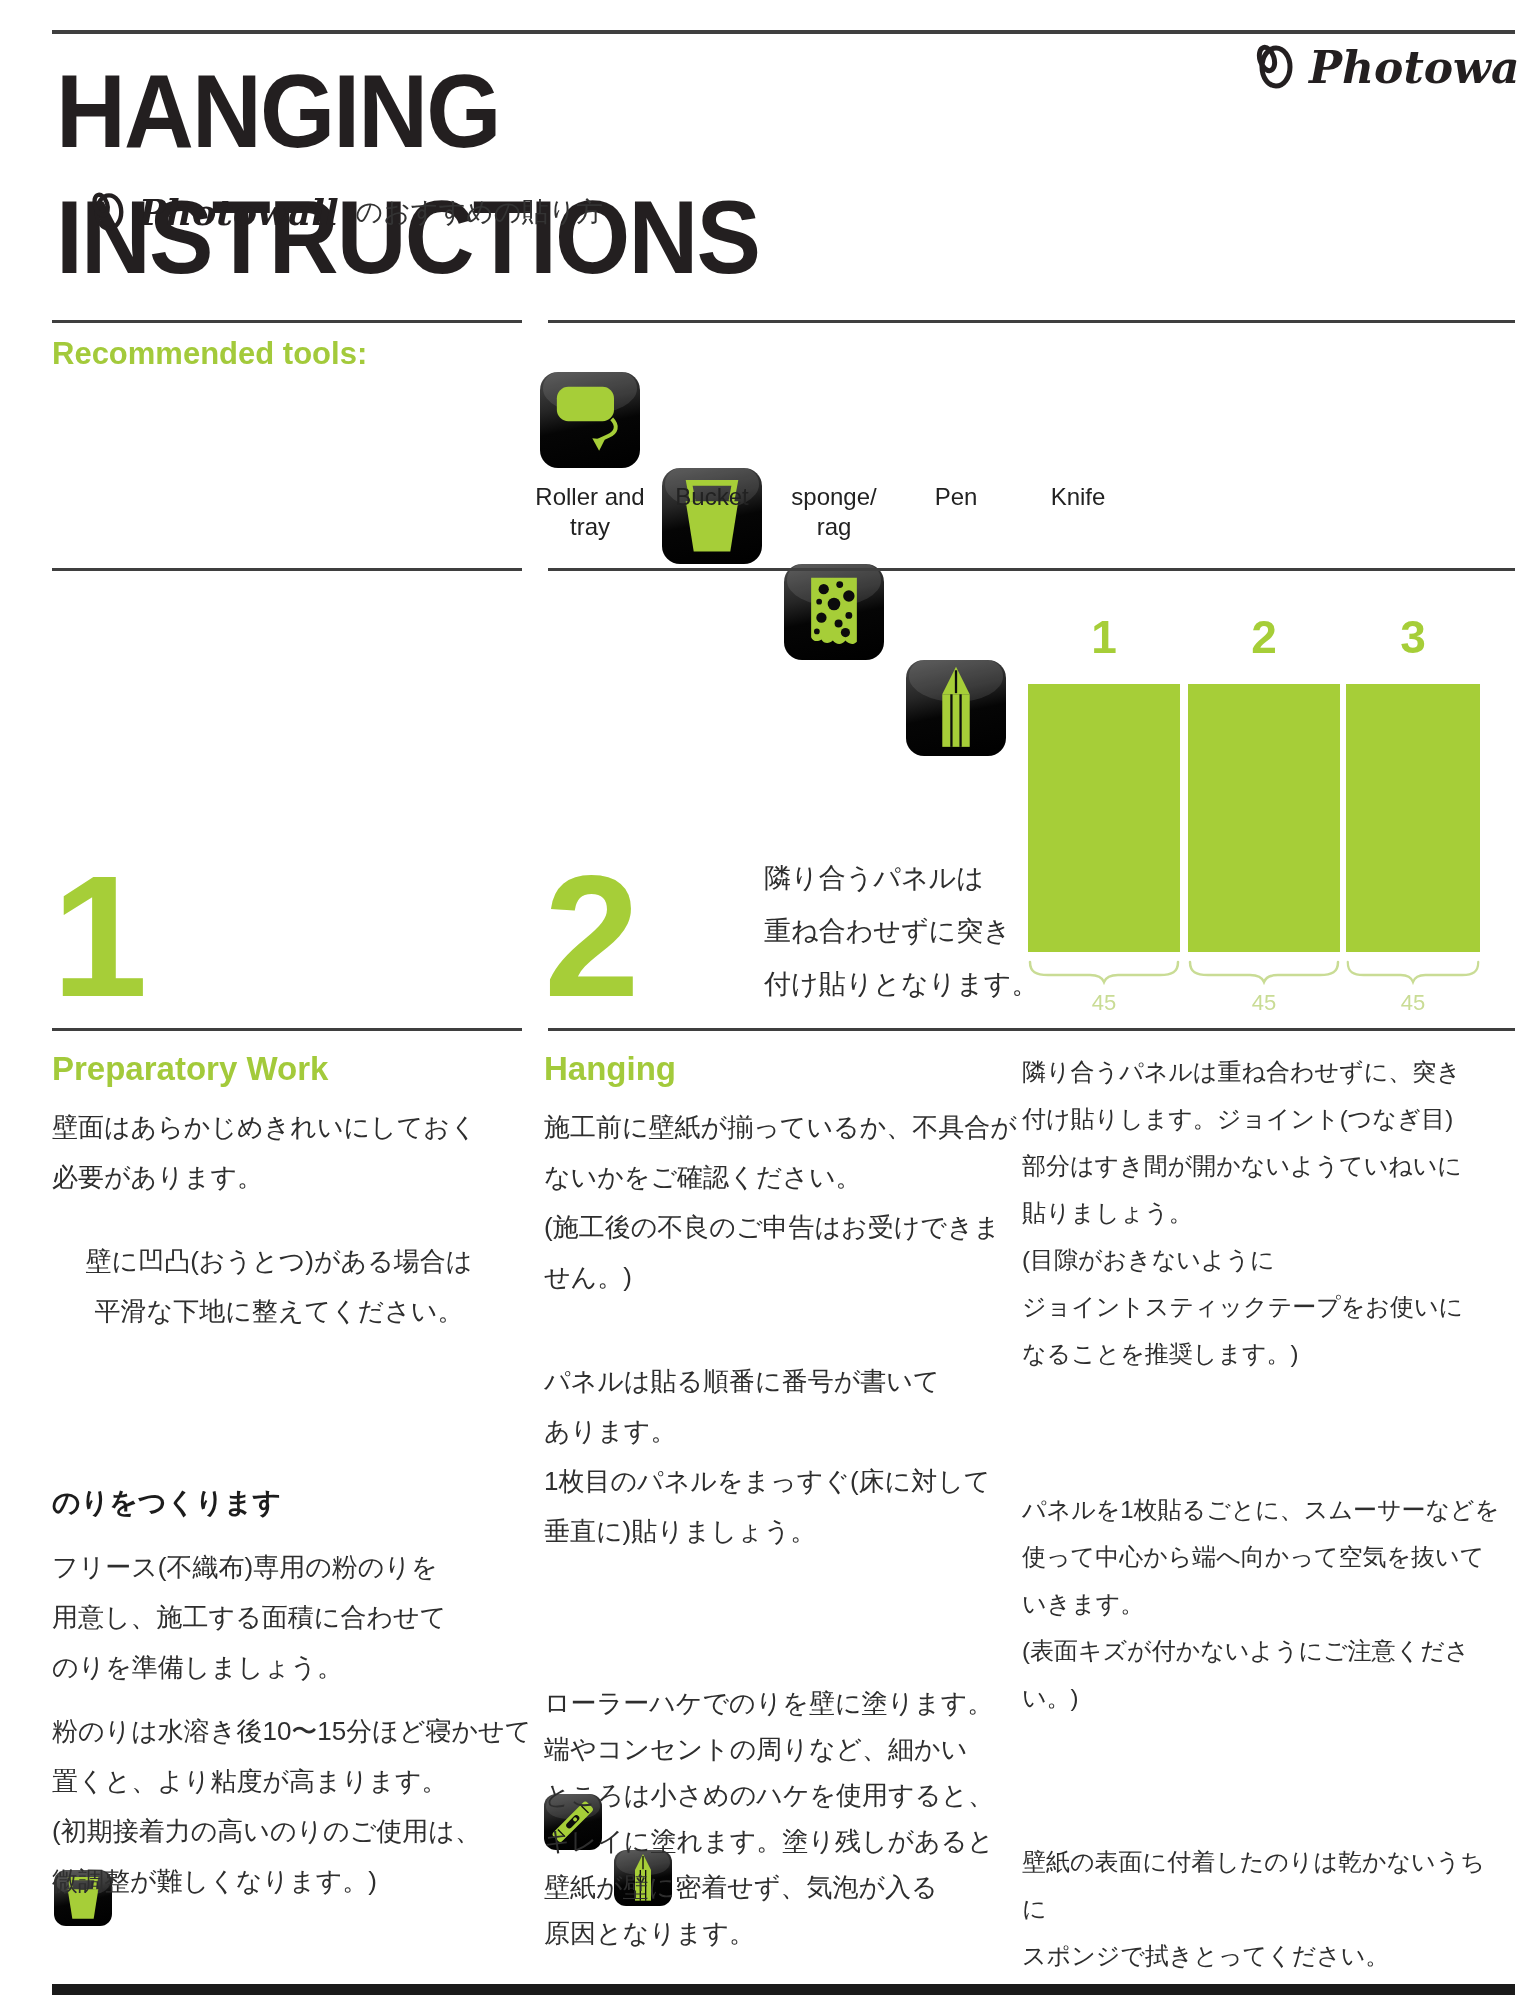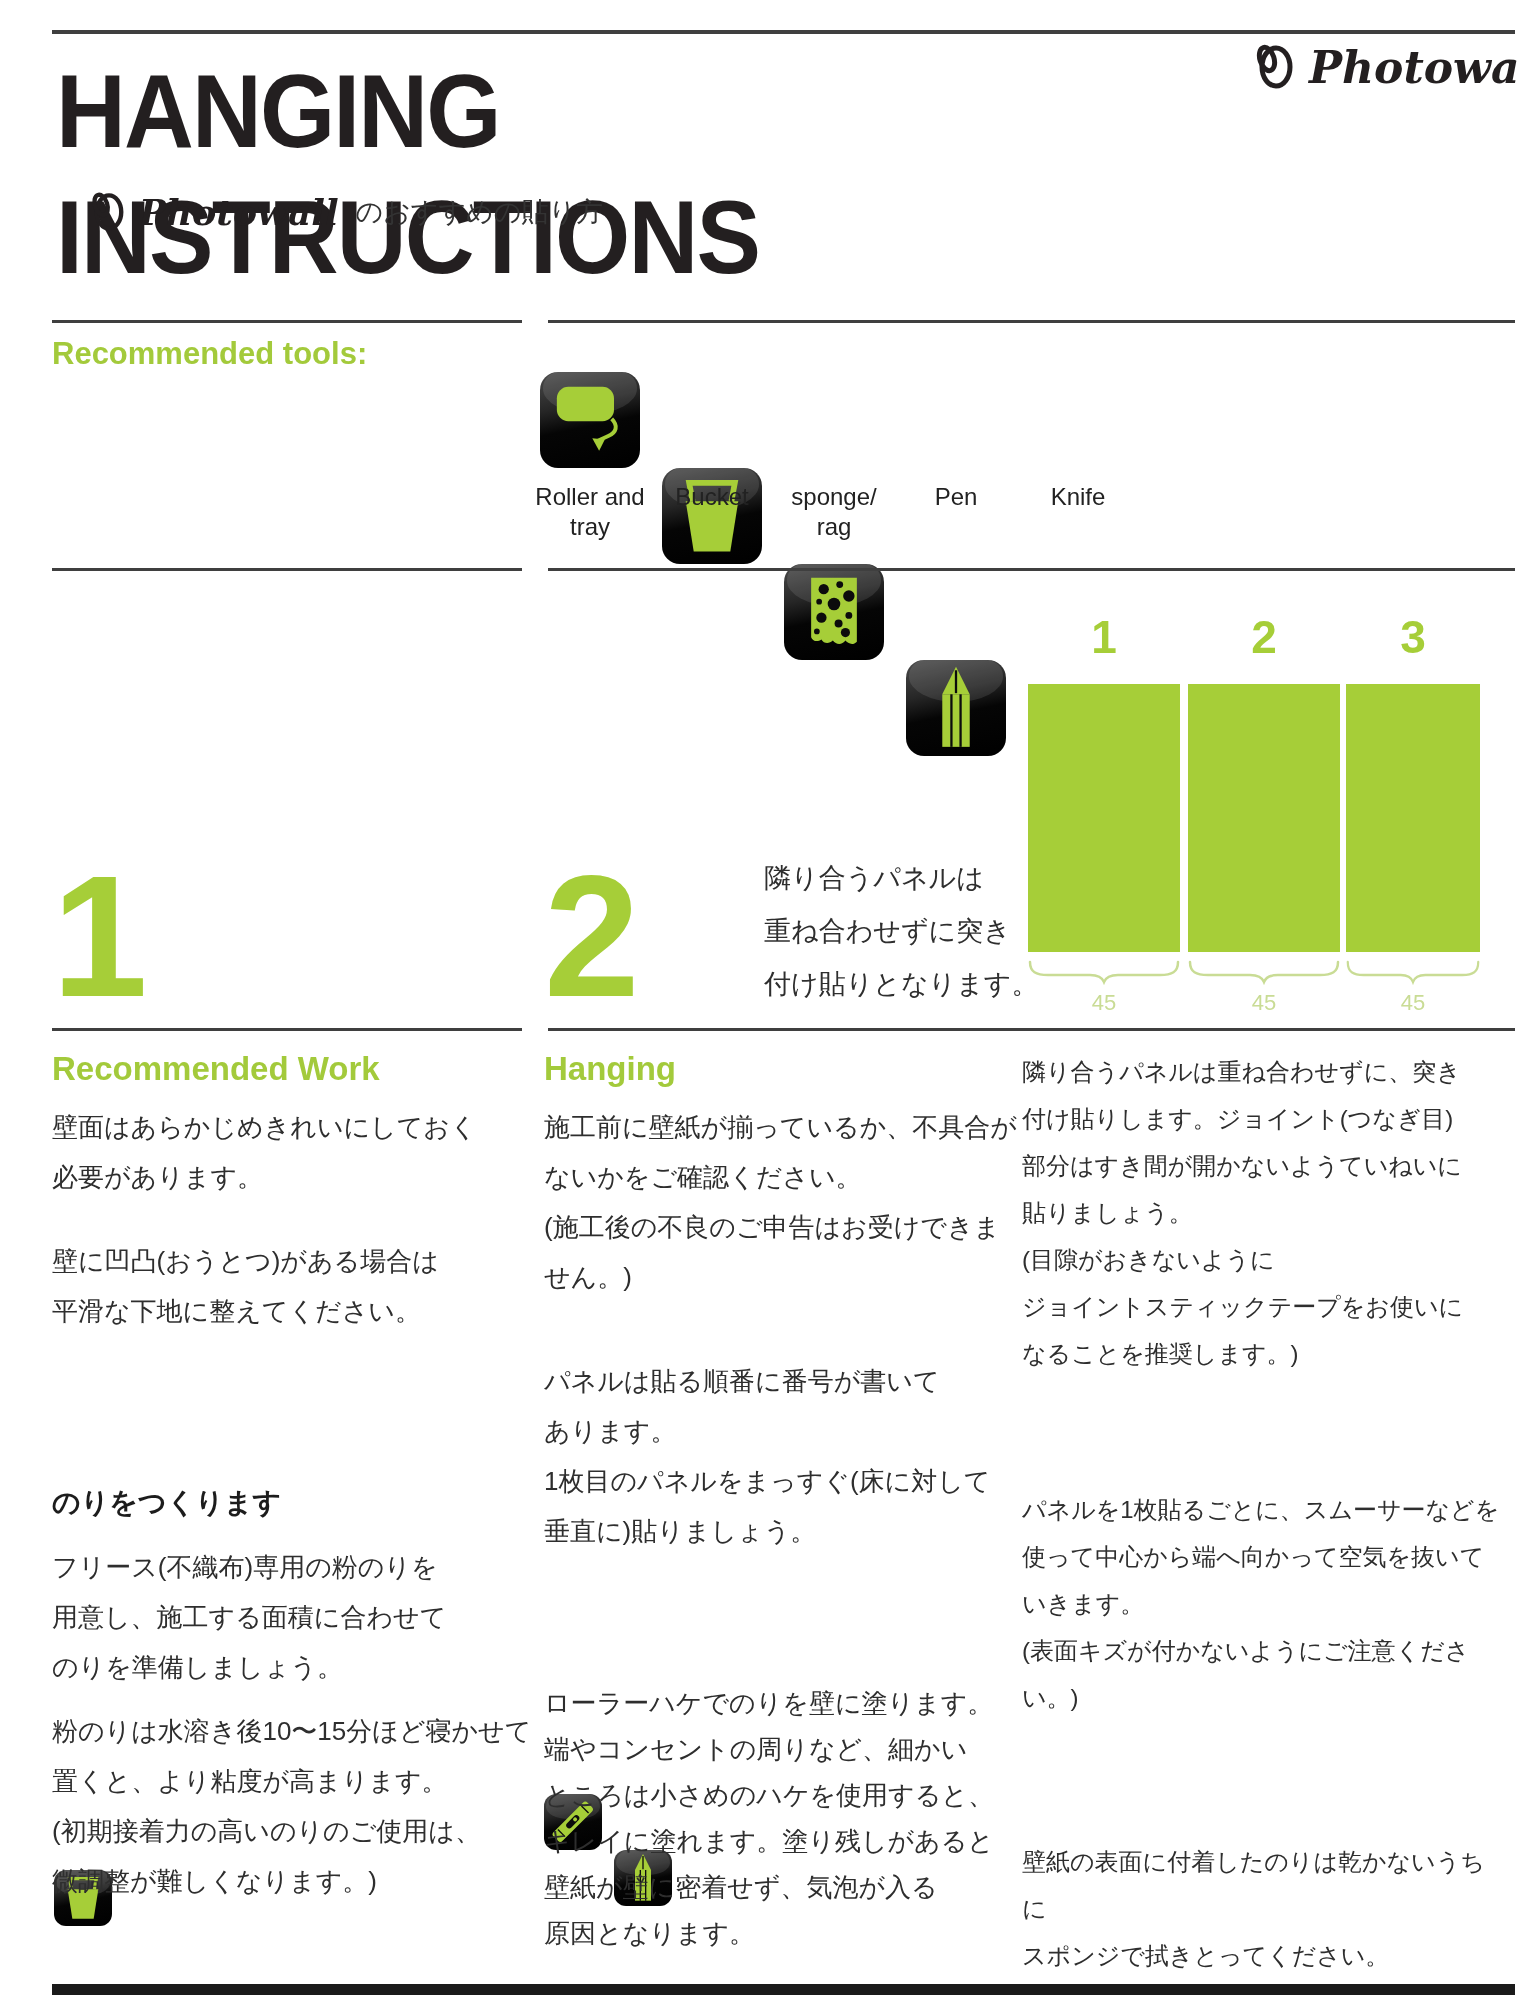--- a/index.html
+++ b/index.html
@@ -189,24 +189,24 @@
   <div class="abs cap-txt jp" style="left:764px;top:852px;width:280px;">隣り合うパネルは
 重ね合わせずに突き
 付け貼りとなります。</div>
 
   <div class="abs big-num" style="left:52px;top:850px;">1</div>
   <div class="abs big-num" style="left:544px;top:850px;">2</div>
 
   <div class="abs rule" style="left:52px;top:1028px;width:470px;"></div>
   <div class="abs rule" style="left:548px;top:1028px;width:967px;"></div>
 
-  <div class="abs green-head" style="left:52px;top:1050px;font-size:33px;">Recommended Work</div>
+  <div class="abs green-head" style="left:52px;top:1050px;font-size:33px;">Preparatory Work</div>
   <div class="abs body-txt jp" style="left:52px;top:1102px;width:470px;">壁面はあらかじめきれいにしておく
 必要があります。</div>
-  <div class="abs body-txt jp" style="left:52px;top:1236px;width:470px;">壁に凹凸(おうとつ)がある場合は
+  <div class="abs body-txt jp" style="left:44px;top:1236px;width:470px;text-align:center;">壁に凹凸(おうとつ)がある場合は
 平滑な下地に整えてください。</div>
 
   <div class="abs tool-box" style="left:54px;top:1390px;width:58px;height:56px;border-radius:12px;">
     <svg viewBox="0 0 84 84">
         <use href="#ic-bucket"></use>
       </svg>
     </div>
 
   <div class="abs subhead-jp" style="left:52px;top:1484px;">のりをつくります</div>
   <div class="abs body-txt jp" style="left:52px;top:1542px;width:470px;">フリース(不織布)専用の粉のりを

